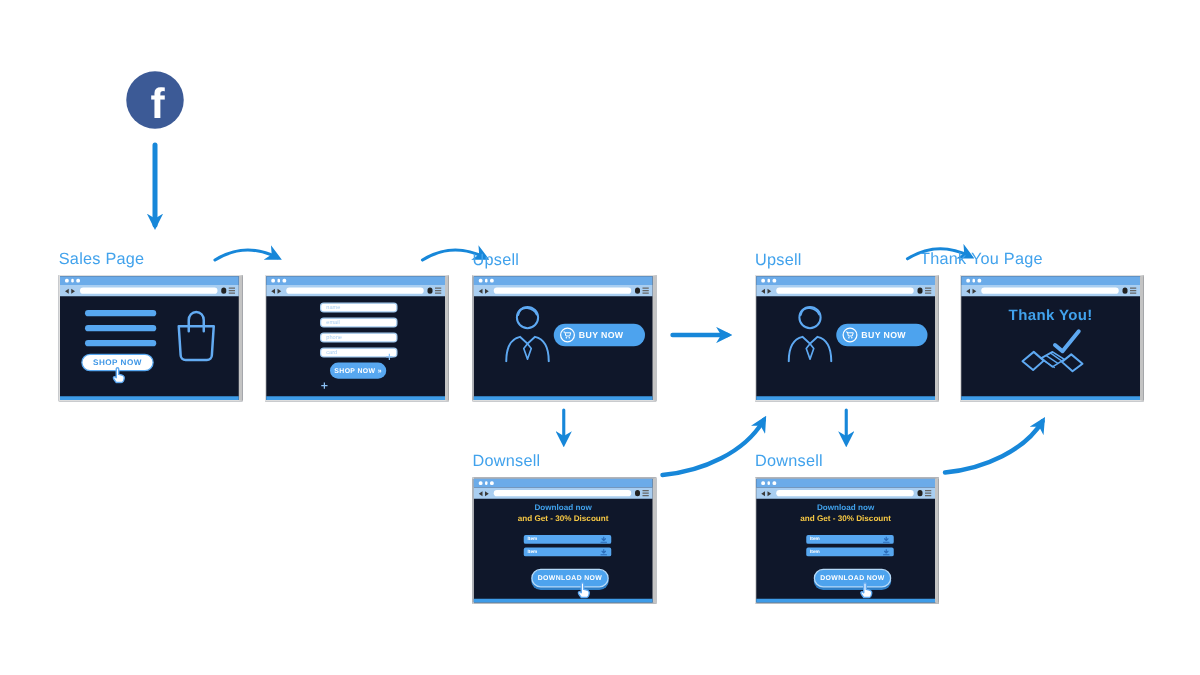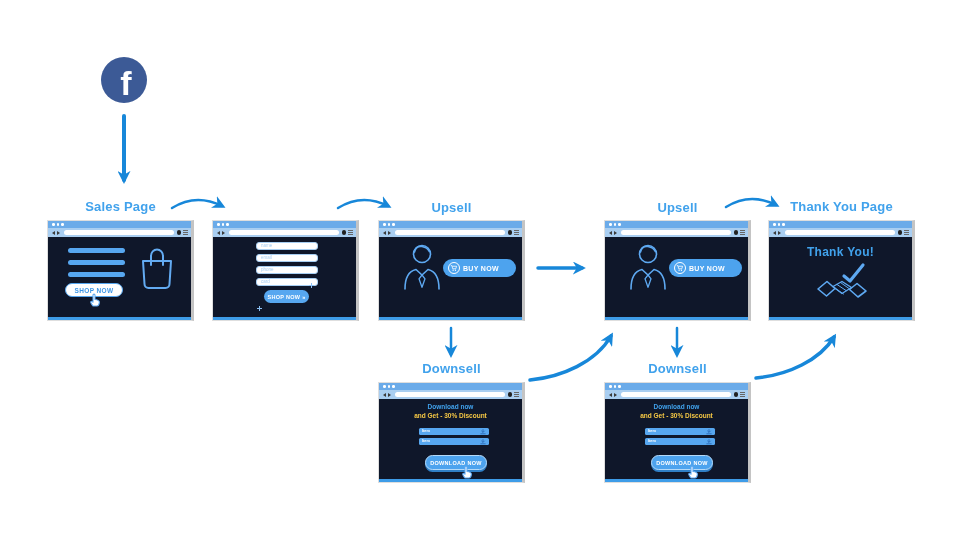--- a/index.html
+++ b/index.html
@@ -21,21 +21,21 @@
   .wdot{width:2.5px;height:2.5px;border-radius:50%;background:#fff;}
   .w-addr{height:9px;background:#a9cef1;display:flex;align-items:center;padding:0 3px;}
   .tri{width:0;height:0;border-top:2.5px solid transparent;border-bottom:2.5px solid transparent;margin:0 1px;}
   .tri.l{border-right:3.5px solid #3a3a3a;}
   .tri.r{border-left:3.5px solid #3a3a3a;}
   .url{flex:1;height:4.5px;background:#fff;border-radius:2.5px;margin:0 3px;}
   .circ{width:4.5px;height:4.5px;border-radius:50%;background:#222;flex:none;}
   .burger{display:flex;flex-direction:column;gap:1px;margin-left:2px;flex:none;}
   .burger i{display:block;width:5px;height:1px;background:#666;}
   .w-foot{position:absolute;left:0;right:0;bottom:0;height:3px;background:#3e9ce8;}
-  .w-title{position:absolute;width:147px;text-align:center;font-weight:700;font-size:13px;
+  .w-title{position:absolute;width:147px;text-align:left;font-weight:400;font-size:13px;
            line-height:16px;color:#41a2ec;letter-spacing:.2px;}
 
   
   .s-bar{position:absolute;left:20px;width:57px;height:5px;border-radius:2.5px;background:#57a7f0;}
   .shop-outline{position:absolute;left:17px;top:62px;width:58px;height:14px;border:1.5px solid #57a7f0;
                 border-radius:8px;box-sizing:border-box;display:flex;align-items:center;justify-content:center;
                 font-size:6.5px;font-weight:700;color:#3d96e6;letter-spacing:.4px;background:#fff;}
   .bag{position:absolute;left:92px;top:27px;}
   .hand{position:absolute;}
 
@@ -96,21 +96,21 @@
     <path d="M756,378 C788,375 820,360 834,337" stroke="#1787d9" stroke-width="3.5" fill="none" stroke-linecap="round" marker-end="url(#ah)"></path>
   </svg>
 
   <div class="fb">
     <span>f</span>
   </div>
 
   <div class="w-title" style="left:47px;top:199px">Sales Page</div>
   <div class="w-title" style="left:378px;top:200px">Upsell</div>
   <div class="w-title" style="left:604px;top:200px">Upsell</div>
-  <div class="w-title" style="left:768px;top:199px">Thank You Page</div>
+  <div class="w-title" style="left:736px;top:199px">Thank You Page</div>
   <div class="w-title" style="left:378px;top:361px">Downsell</div>
   <div class="w-title" style="left:604px;top:361px">Downsell</div>
 
   <div class="win" style="left:47px;top:220px">
     <div class="w-top">
       <span class="wdot"></span>
       <span class="wdot"></span>
       <span class="wdot"></span>
     </div>
     <div class="w-addr">

